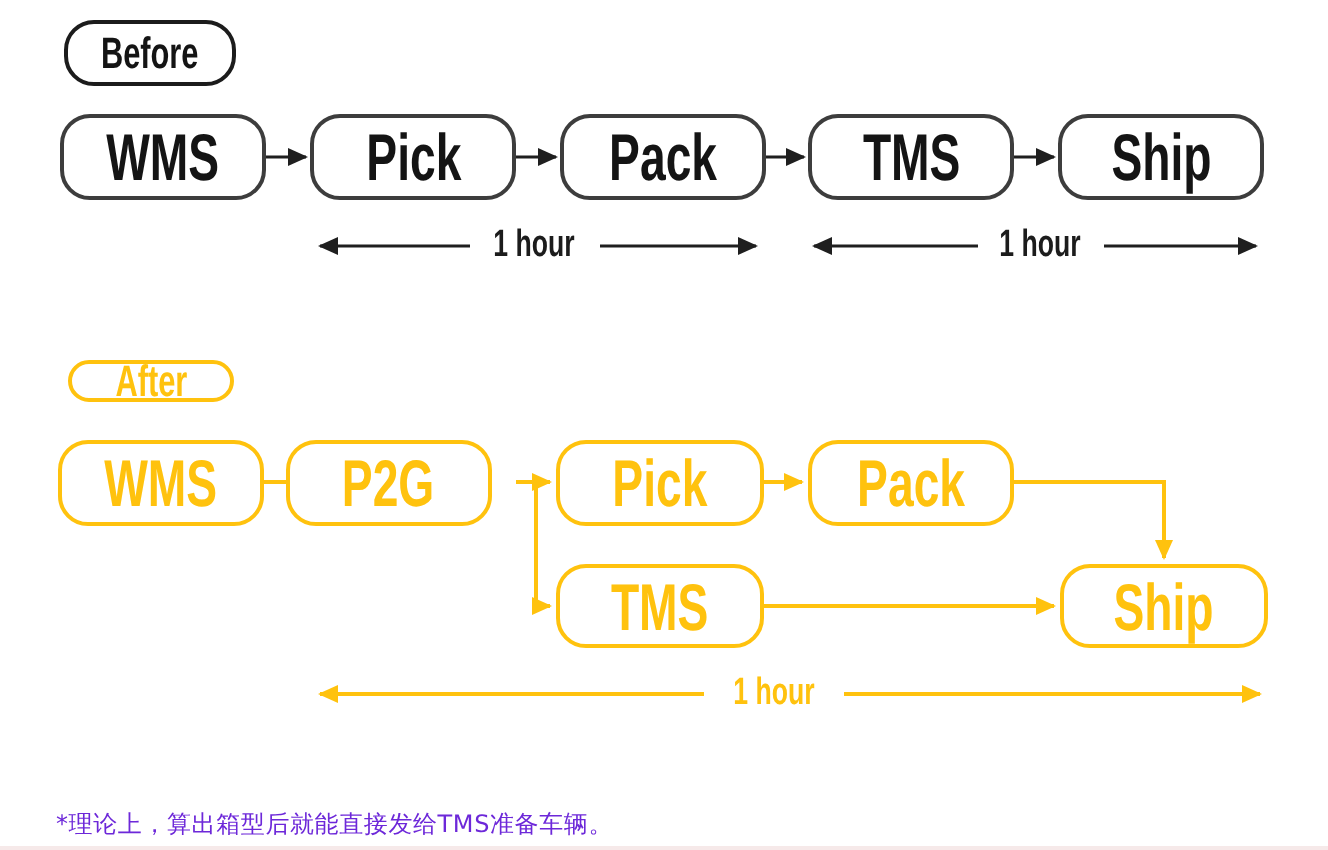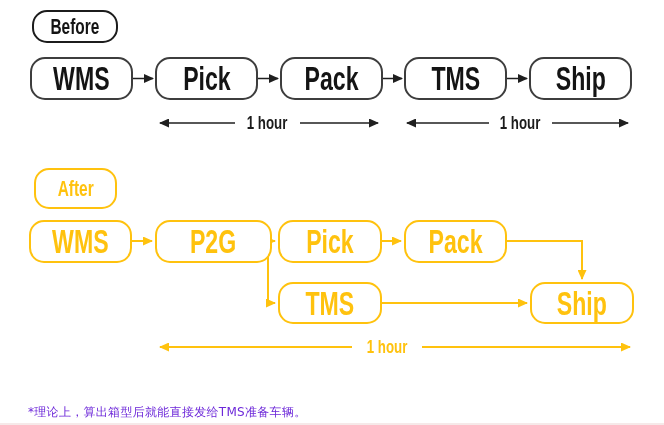--- a/index.html
+++ b/index.html
@@ -118,28 +118,28 @@
     <span class="lbl big">Ship</span>
   </div>
 
   <div class="timer black" style="left:267px; top:123px;">
     <span class="lbl">1 hour</span>
   </div>
   <div class="timer black" style="left:520px; top:123px;">
     <span class="lbl">1 hour</span>
   </div>
 
-  <div class="node yellow" style="left:34px; top:168px; width:83px; height:41px;">
+  <div class="node yellow" style="left:34px; top:180px; width:83px; height:21px;">
     <span class="lbl tag">After</span>
   </div>
 
   <div class="node yellow" style="left:29px; top:220px; width:103px; height:43px;">
     <span class="lbl big">WMS</span>
   </div>
-  <div class="node yellow" style="left:155px; top:220px; width:117px; height:43px;">
+  <div class="node yellow" style="left:143px; top:220px; width:103px; height:43px;">
     <span class="lbl big">P2G</span>
   </div>
   <div class="node yellow" style="left:278px; top:220px; width:104px; height:43px;">
     <span class="lbl big">Pick</span>
   </div>
   <div class="node yellow" style="left:404px; top:220px; width:103px; height:43px;">
     <span class="lbl big">Pack</span>
   </div>
   <div class="node yellow" style="left:278px; top:282px; width:104px; height:42px;">
     <span class="lbl big">TMS</span>

